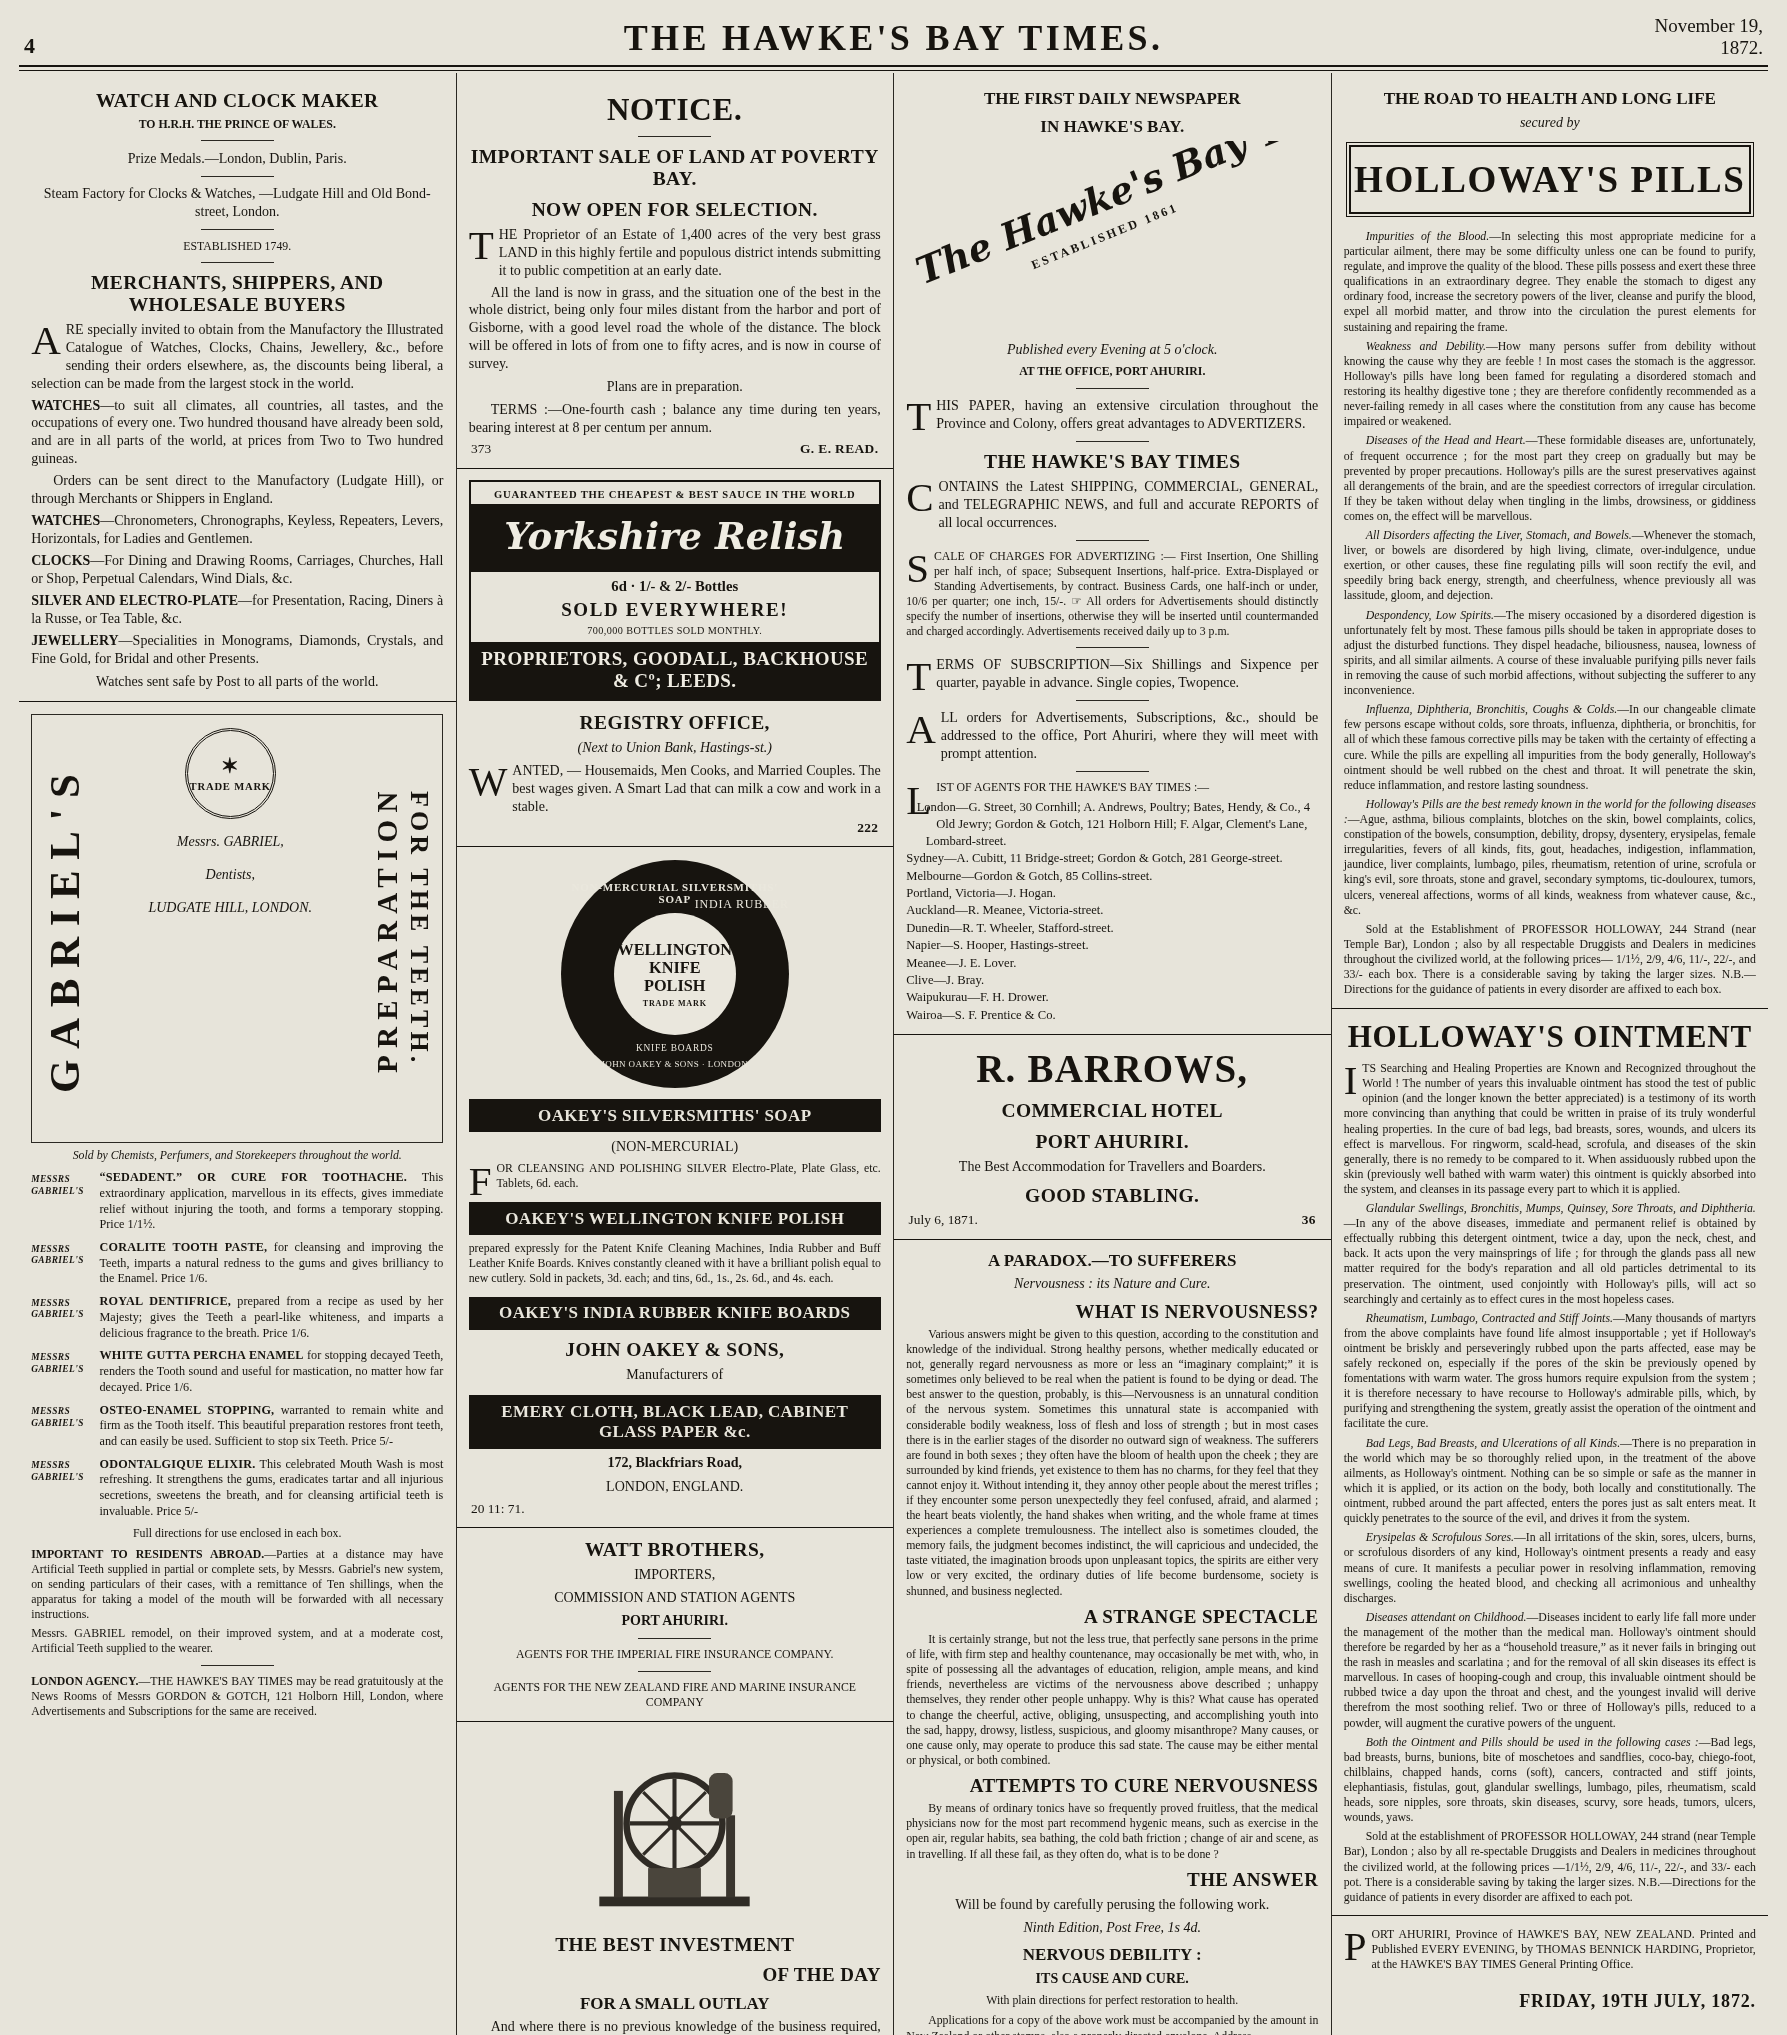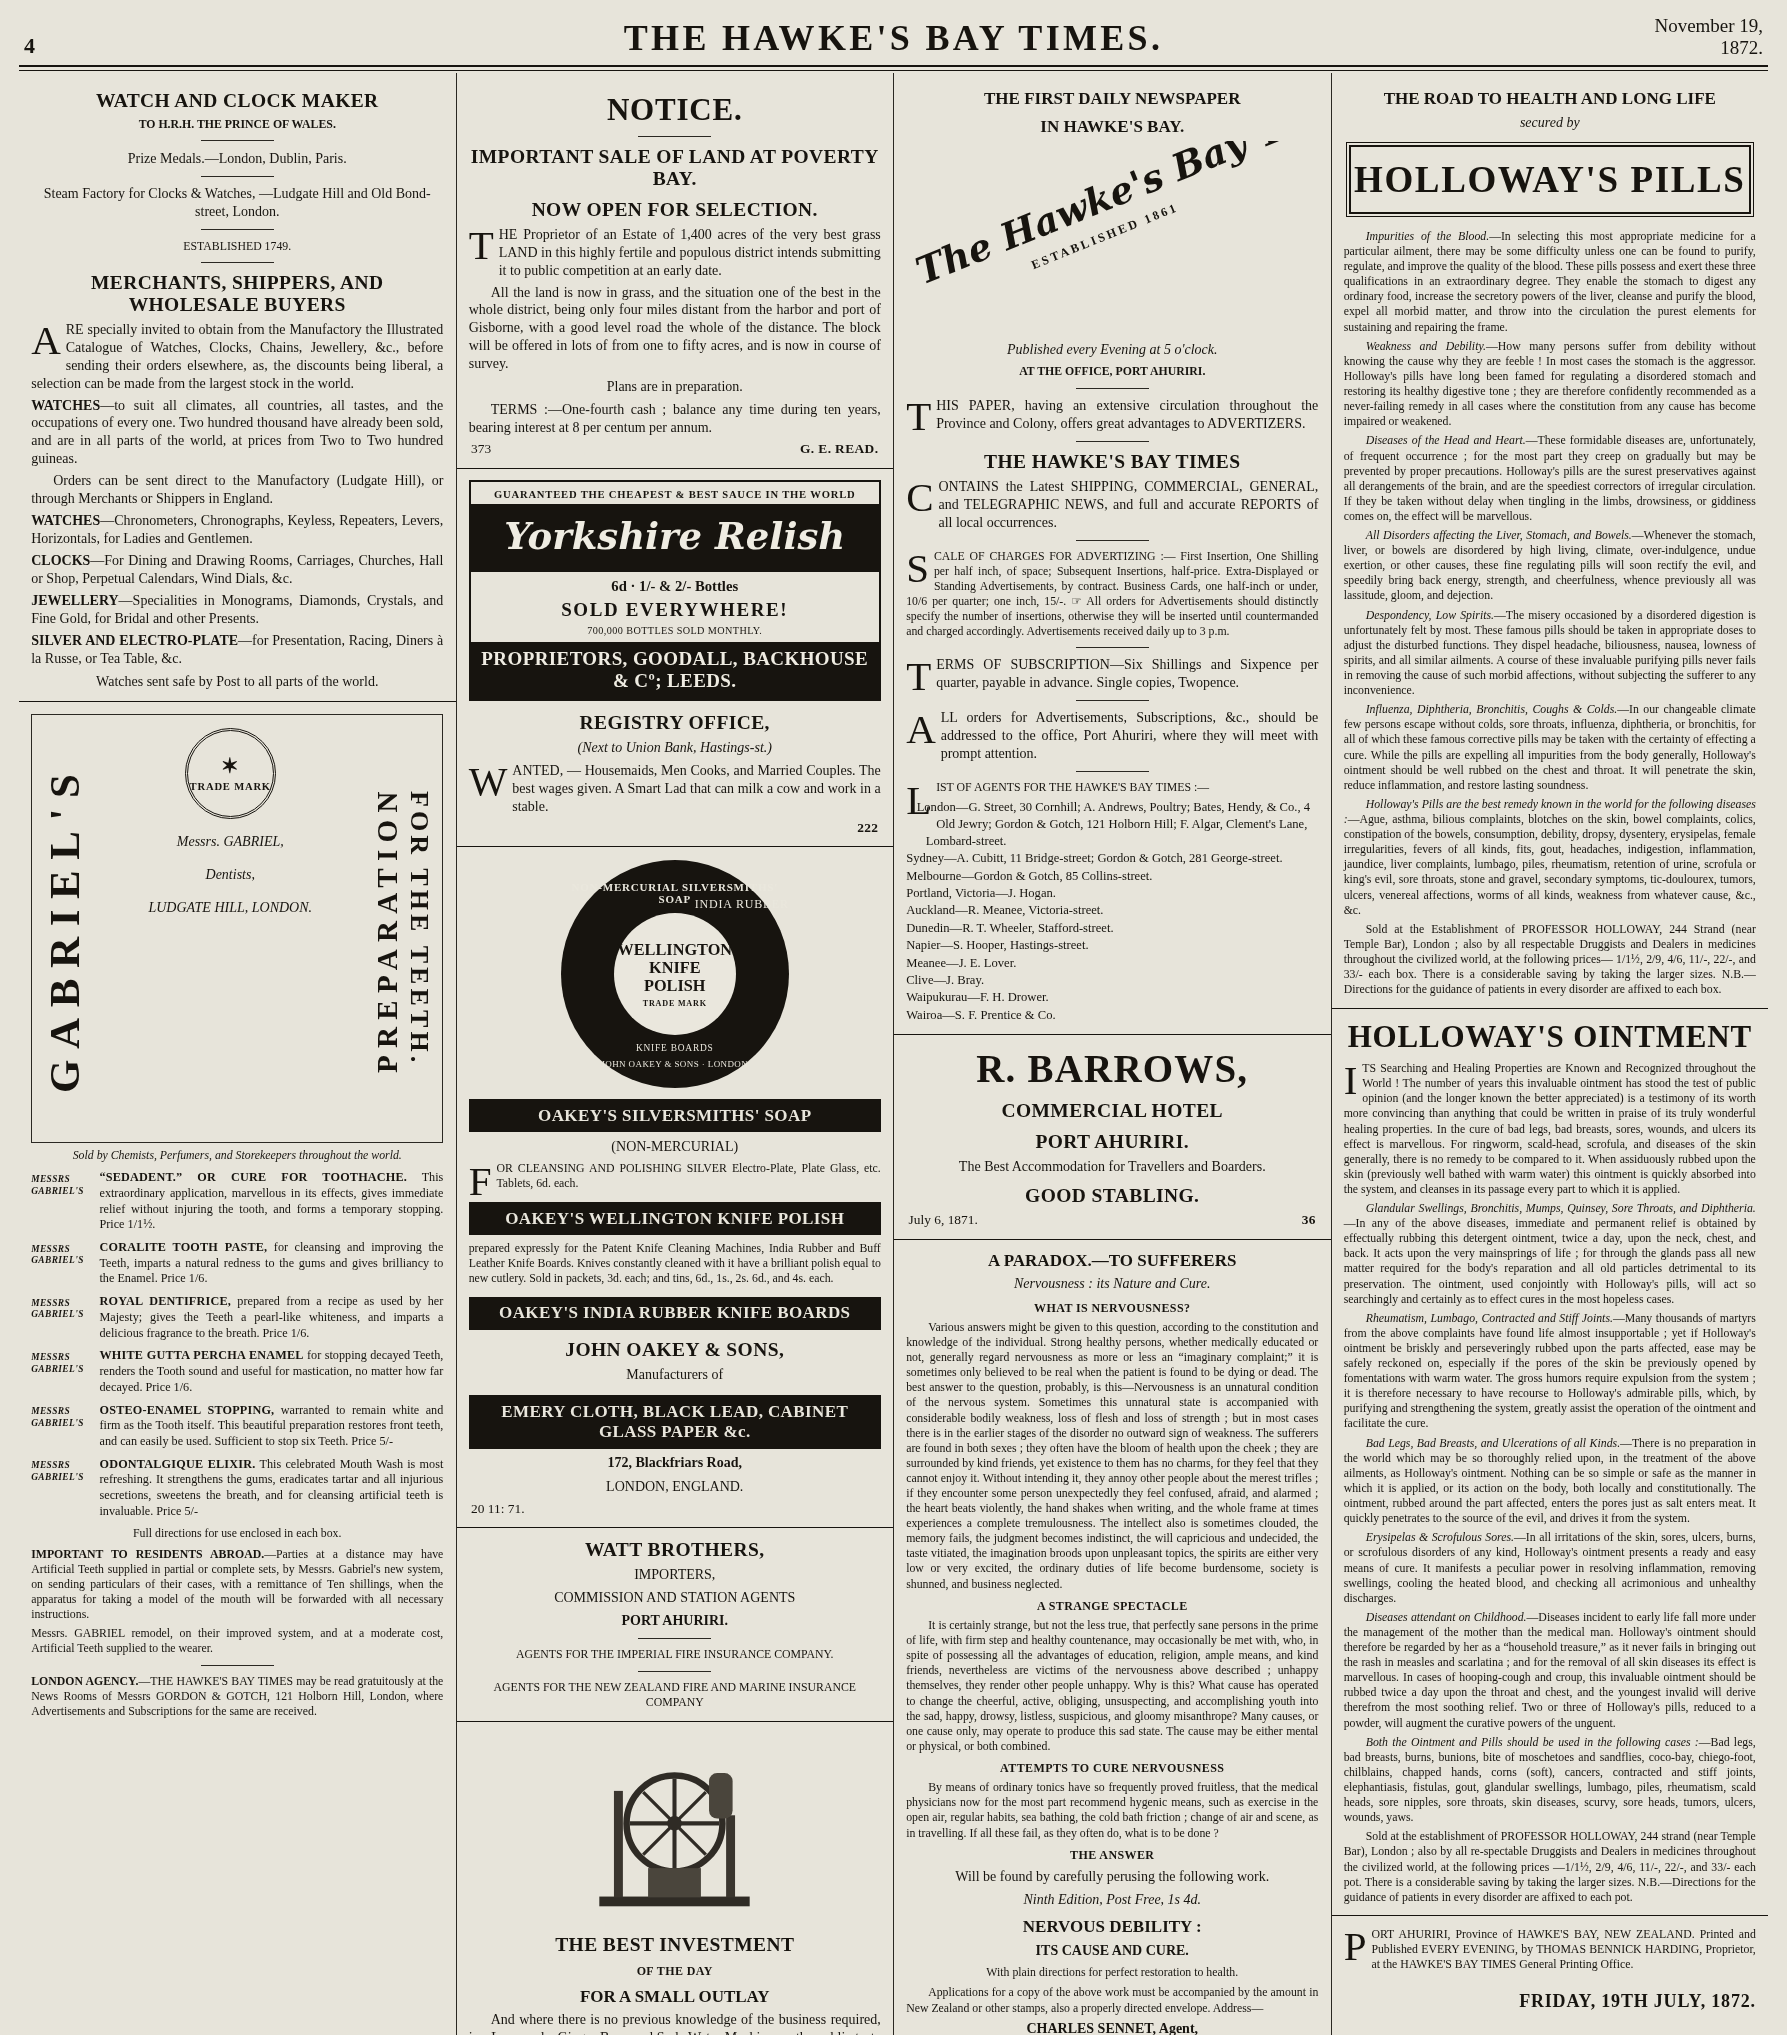--- a/index.html
+++ b/index.html
@@ -13,21 +13,21 @@
   .hdr-rule{border-top:2.8px solid #17140f;border-bottom:1.2px solid #17140f;height:3.3px;margin-bottom:1.6px;}
   
   .cols{display:flex;align-items:stretch;}
   .col{flex:1 1 0;padding:8.1px 12.2px 12.2px;min-width:0;}
   .col+.col{border-left:1.2px solid #2b2822;}
   
   .b-h1{font-size:39px;font-weight:bold;text-align:center;margin:11.4px 0 6.5px;letter-spacing:1.2px;}
   .b-h2{font-size:31px;font-weight:bold;text-align:center;margin:10.6px 0 5.7px;letter-spacing:0.8px;}
   .b-h3{font-size:19.5px;font-weight:bold;text-align:center;margin:9px 0 4.9px;letter-spacing:0.4px;}
   .b-h4{font-size:17px;font-weight:bold;text-align:center;margin:8.1px 0 4.1px;}
-  .b-h5{font-size:12px;font-weight:bold;text-align:center;margin:7.3px 0 3.3px;letter-spacing:0.4px;}
+  .b-h5{font-size:19px;font-weight:bold;text-align:right;margin:7.3px 0 3.3px;letter-spacing:0.4px;}
   .b-p{font-size:14px;line-height:1.28;text-align:justify;margin:4.1px 0;text-indent:22px;}
   .b-pc{font-size:14px;line-height:1.3;text-align:center;margin:4.9px 0;}
   .b-small{font-size:11.8px;}
   .b-it{font-style:italic;}
   .b-bold{font-weight:bold;}
   .b-noind{text-indent:0;}
   .b-drop{text-indent:0;}
   .dropcap{float:left;font-size:41px;line-height:.82;padding:3.3px 4.9px 0 0;}
   .ip-lead{font-style:italic;}
   .b-rule{width:73px;border-top:1.2px solid #2b2822;margin:8.1px auto;}
@@ -107,22 +107,22 @@
         <div class="b-pc">Steam Factory for Clocks &amp; Watches, —Ludgate Hill and Old Bond-street, London.</div>
         <div class="b-rule"></div>
         <div class="b-pc b-small">ESTABLISHED 1749.</div>
         <div class="b-rule"></div>
         <div class="b-h3">MERCHANTS, SHIPPERS, AND WHOLESALE BUYERS</div>
         <div class="b-p b-drop"><span class="dropcap">A</span><span>RE specially invited to obtain from the Manufactory the Illustrated Catalogue of Watches, Clocks, Chains, Jewellery, &amp;c., before sending their orders elsewhere, as, the discounts being liberal, a selection can be made from the largest stock in the world.</span></div>
         <div class="b-p b-noind"><b>WATCHES</b><span>—to suit all climates, all countries, all tastes, and the occupations of every one. Two hundred thousand have already been sold, and are in all parts of the world, at prices from Two to Two hundred guineas.</span></div>
         <div class="b-p">Orders can be sent direct to the Manufactory (Ludgate Hill), or through Merchants or Shippers in England.</div>
         <div class="b-p b-noind"><b>WATCHES</b><span>—Chronometers, Chronographs, Keyless, Repeaters, Levers, Horizontals, for Ladies and Gentlemen.</span></div>
         <div class="b-p b-noind"><b>CLOCKS</b><span>—For Dining and Drawing Rooms, Carriages, Churches, Hall or Shop, Perpetual Calendars, Wind Dials, &amp;c.</span></div>
+        <div class="b-p b-noind"><b>SILVER AND ELECTRO-PLATE</b><span>—for Presentation, Racing, Diners à la Russe, or Tea Table, &amp;c.</span></div>
         <div class="b-p b-noind"><b>JEWELLERY</b><span>—Specialities in Monograms, Diamonds, Crystals, and Fine Gold, for Bridal and other Presents.</span></div>
-        <div class="b-p b-noind"><b>SILVER AND ELECTRO-PLATE</b><span>—for Presentation, Racing, Diners à la Russe, or Tea Table, &amp;c.</span></div>
         <div class="b-pc">Watches sent safe by Post to all parts of the world.</div>
         <div class="b-hr"></div>
         <div class="gabriel">
           <span class="g-vert g-name">GABRIEL'S</span>
           <div class="g-mid">
             <div class="g-seal">
               <span class="g-star">✶</span>
               <span>TRADE MARK</span>
             </div>
             <div class="g-midline">Messrs. GABRIEL,</div>

